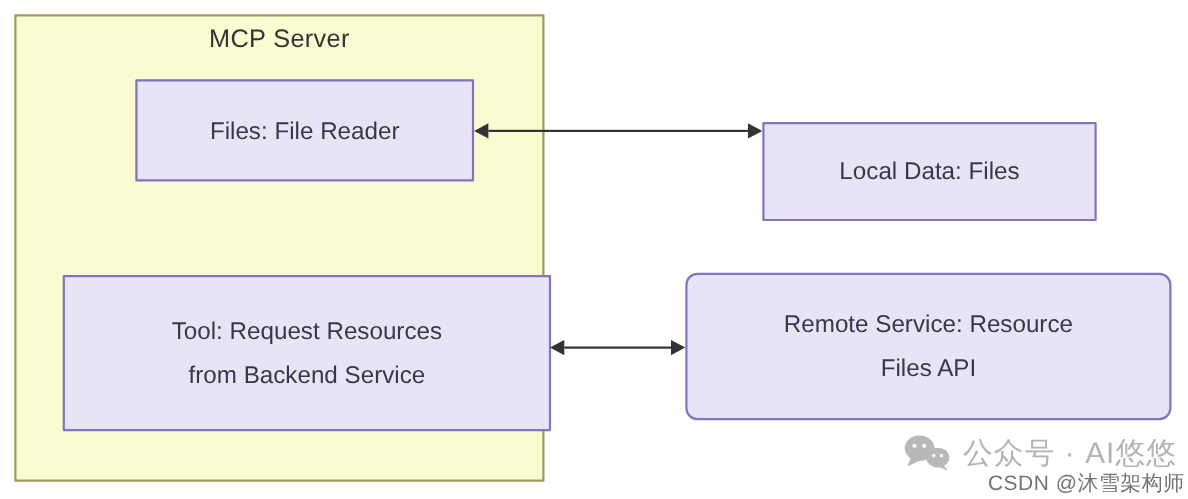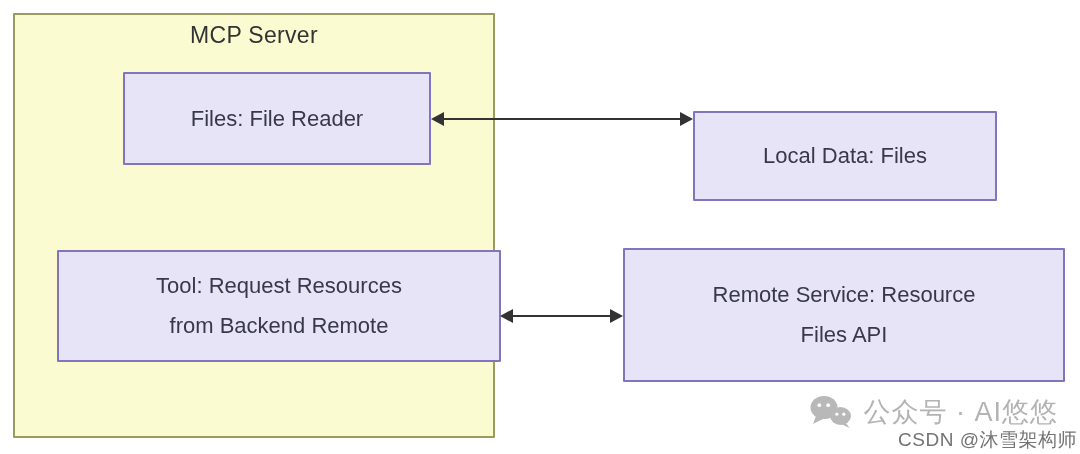--- a/index.html
+++ b/index.html
@@ -48,23 +48,23 @@
     flex-direction: column;
     align-items: center;
     justify-content: center;
     text-align: center;
     font-size: 22px;
     color: #38384a;
     line-height: 40px;
     border-radius: 1px;
   }
   .node-file-reader   { left: 123px; top: 72px;  width: 308px; height: 93px; }
-  .node-request       { left: 57px;  top: 250px; width: 444px; height: 112px; }
+  .node-request       { left: 57px;  top: 250px; width: 444px; height: 142px; }
   .node-local-data    { left: 693px; top: 73px;  width: 304px; height: 90px; margin-top: 38px; }
-  .node-remote        { left: 623px; top: 248px; width: 442px; height: 134px; }
+  .node-remote        { left: 623px; top: 248px; width: 442px; height: 134px; border-radius: 11px; }
 
   .arrow {
     position: absolute;
     display: flex;
     align-items: center;
     height: 16px;
   }
   .arrow .shaft {
     flex: 1;
     height: 2.5px;
@@ -89,21 +89,21 @@
     position: absolute;
     right: 0;
     bottom: 2px;
     text-align: right;
   }
   .wm-line1 {
     display: flex;
     align-items: center;
     justify-content: flex-end;
     gap: 10px;
-    padding-right: 22px;
+    padding-right: 10px;
     font-size: 27px;
     color: #b3b3b3;
     line-height: 30px;
     letter-spacing: 1px;
   }
   .wm-line2 {
     font-size: 19px;
     color: #737373;
     padding-right: 3px;
     line-height: 24px;
@@ -119,21 +119,21 @@
   <div class="mcp-container">
     <div class="mcp-title">MCP Server</div>
   </div>
 
   <div class="node node-file-reader">
     <span>Files: File Reader</span>
   </div>
 
   <div class="node node-request">
     <span>Tool: Request Resources</span>
-    <span>from Backend Remote</span>
+    <span>from Backend Service</span>
   </div>
 
   <div class="node node-local-data">
     <span>Local Data: Files</span>
   </div>
 
   <div class="node node-remote">
     <span>Remote Service: Resource</span>
     <span>Files API</span>
   </div>

